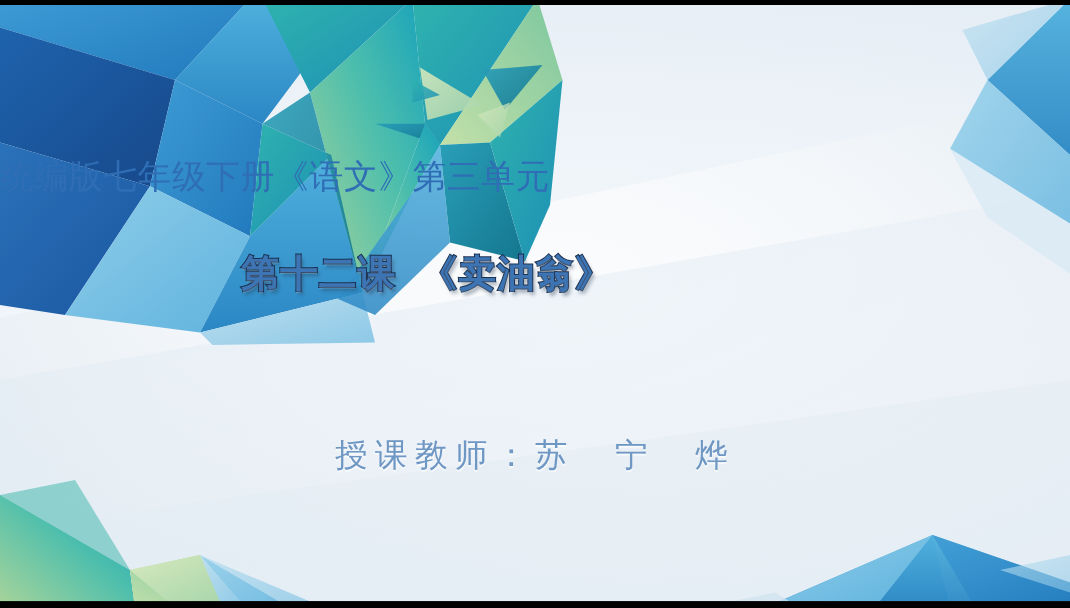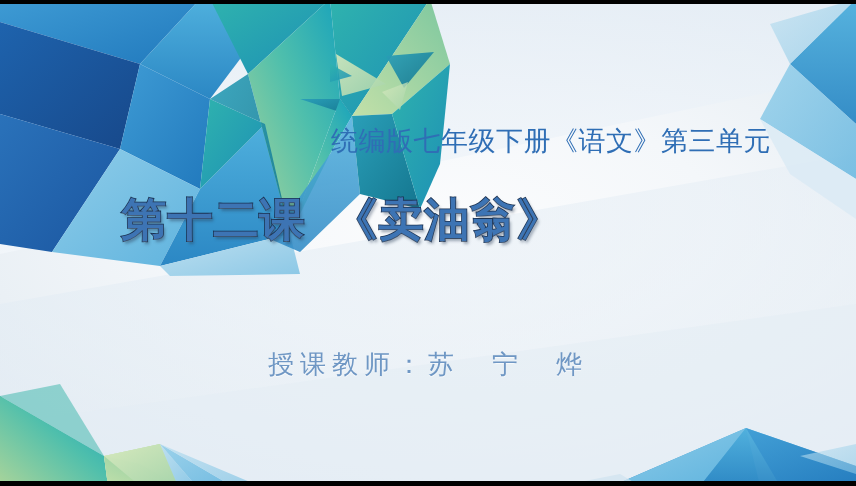--- a/index.html
+++ b/index.html
@@ -63,38 +63,38 @@
     width: 856px;
     height: 477px;
     z-index: 20;
   }
 
   #subtitle-line {
     position: absolute;
     left: 0;
     top: 120px;
     width: 771px;
-    text-align: right;
+    text-align: left;
     font-family: "Liberation Sans", "DejaVu Sans", sans-serif;
     font-size: 27px;
     line-height: 34px;
     font-weight: 400;
     color: #2f6eb5;
     letter-spacing: 0.5px;
     white-space: nowrap;
   }
 
   #main-title {
     position: absolute;
     left: 0;
     top: 190px;
     width: 684px;
     text-align: center;
     font-family: "Liberation Sans", "DejaVu Sans", sans-serif;
-    font-size: 45px;
+    font-size: 30px;
     line-height: 52px;
     font-weight: 700;
     color: #3d74b4;
     letter-spacing: 1px;
     white-space: pre;
     -webkit-text-stroke: 1.6px #1b3150;
     paint-order: stroke fill;
     text-shadow:
       2px 3px 3px rgba(40, 60, 85, 0.42),
       0 1px 0 rgba(255,255,255,0.18);

